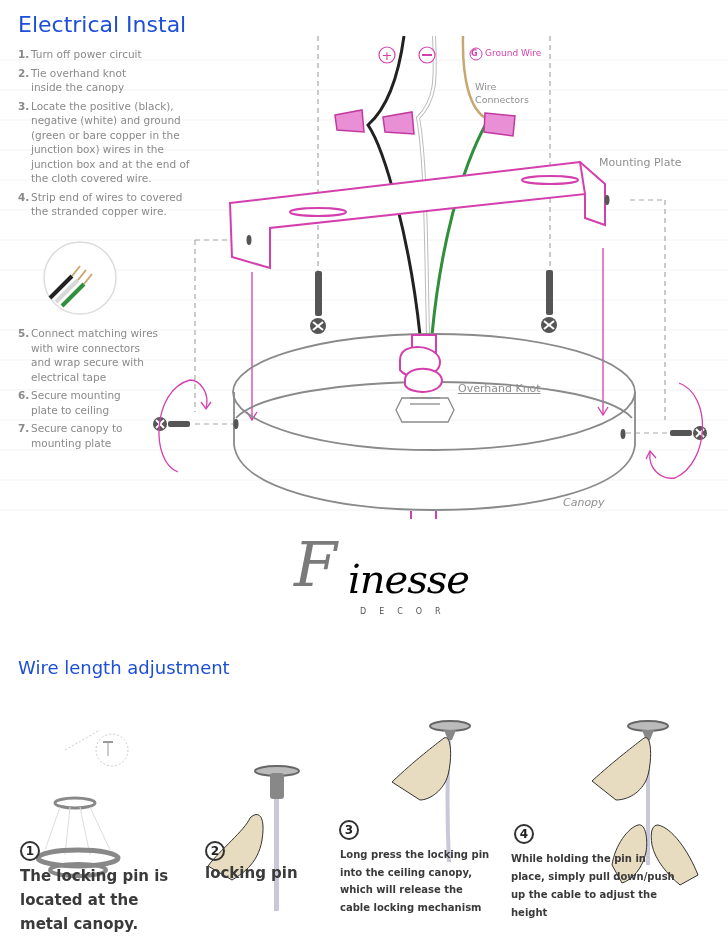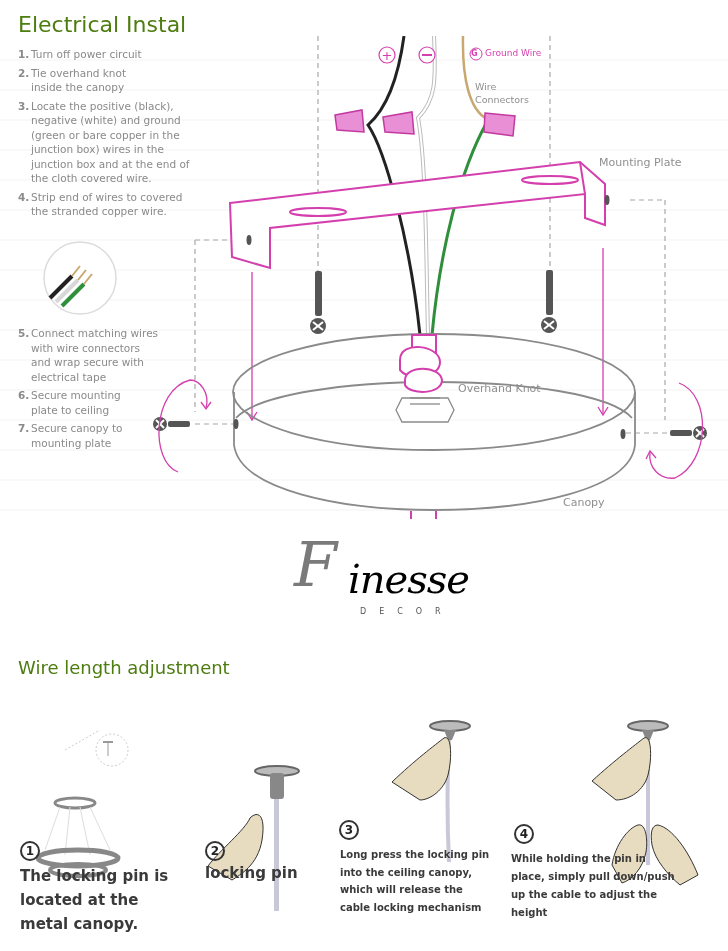--- a/index.html
+++ b/index.html
@@ -1,21 +1,21 @@
 <!DOCTYPE html>
 <html><head>
   <meta charset="utf-8">
   <style>
     * { box-sizing: border-box; margin: 0; padding: 0; }
     html, body { width: 728px; height: 951px; background: #ffffff; overflow: hidden; }
     body { position: relative; font-family: "DejaVu Sans", sans-serif; }
 
     .section-title {
       position: absolute;
-      color: #4d7c0f;
+      color: #1d4ed8;
       font-family: "DejaVu Sans", sans-serif;
       font-weight: normal;
       letter-spacing: 0px;
     }
     #title-electrical { left: 18px; top: 12px; font-size: 22px; }
     #title-wire { left: 18px; top: 657px; font-size: 18px; }
 
     .diagram-area { position: absolute; left: 0; top: 36px; width: 728px; height: 490px; }
     .diagram-area svg { position: absolute; left: 0; top: 0; }
 
@@ -177,22 +177,22 @@
     <line x1="78" y1="280" x2="86" y2="270" stroke="#c8a870" stroke-width="2"></line>
     <line x1="62" y1="306" x2="84" y2="284" stroke="#2f8f3a" stroke-width="4"></line>
     <line x1="84" y1="284" x2="92" y2="274" stroke="#c8a870" stroke-width="2"></line>
   </svg>
 </div>
 
 <div class="label label-pink" style="left:471px; top:49px; font-size:8px; font-weight:bold;">G</div>
 <div class="label label-pink" style="left:485px; top:48px;">Ground Wire</div>
 <div class="label" style="left:475px; top:80px; width:70px; font-size:9.5px; line-height:13px;">Wire Connectors</div>
 <div class="label" style="left:599px; top:156px;">Mounting Plate</div>
-<div class="label" style="left:458px; top:382px;">Overhand Knot</div>
-<div class="label" style="left:563px; top:496px;">Canopy</div>
+<div class="label" style="left:458px; top:382px;text-decoration:underline;">Overhand Knot</div>
+<div class="label" style="left:563px; top:496px;font-style:italic;">Canopy</div>
 
 <div class="steps">
   <div class="step">
     <span class="num">1.</span>
     <span class="txt">Turn off power circuit</span>
   </div>
   <div class="step" style="width:130px;">
     <span class="num">2.</span>
     <span class="txt">Tie overhand knot inside the canopy</span>
   </div>

